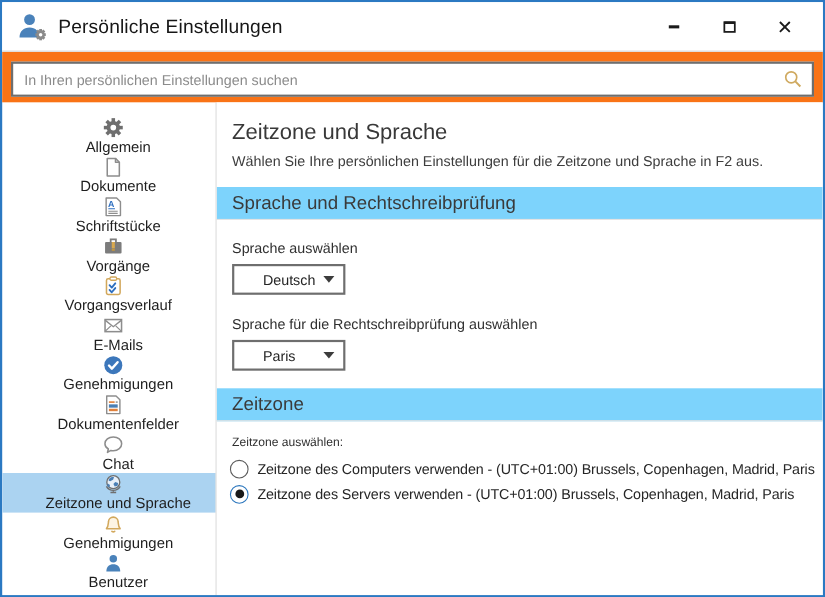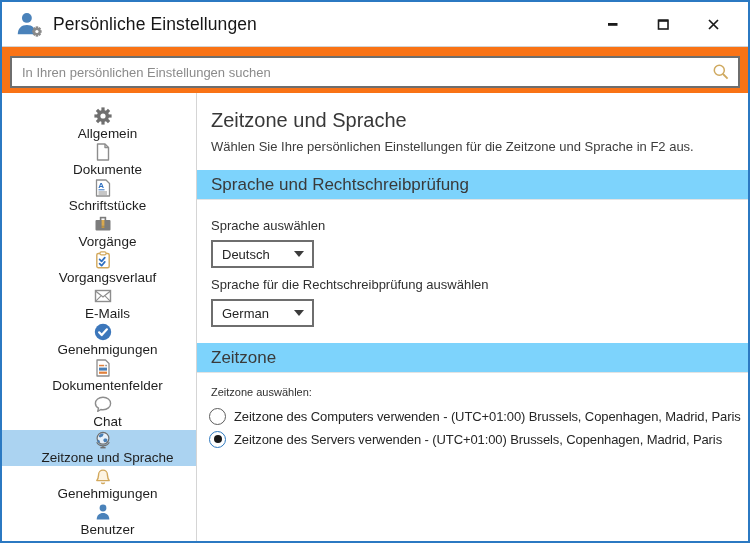--- a/index.html
+++ b/index.html
@@ -78,27 +78,27 @@
     font-size: 13px; color: #3d3d3d; margin: 6px 14px 0 14px; line-height: 16px;
   }
   .band {
     height: 30px; background: #7dd3fc; border-bottom: 1px solid #e3e3e3;
     display: flex; align-items: center; padding-left: 14px;
     font-size: 17px; color: #3a3a3a;
   }
   .band1 { margin-top: 15px; }
   .band2 { margin-top: 16px; }
   .field-label { font-size: 13px; color: #303030; margin: 18px 0 0 14px; }
-  .field-label2 { margin-top: 9px; }
+  .field-label2 { margin-top: 19px; }
   .dropdown {
     margin: 7px 0 0 14px;
     width: 103px; height: 28px;
     border: 2px solid #6e6e6e; background: #fff;
     display: flex; align-items: center;
-    padding: 0 8px 0 9px;
+    padding: 0 8px 0 26px;
     cursor: default;
   }
   .dropdown .dval { font-size: 13px; color: #242424; }
   .dropdown .caret {
     margin-left: auto;
     width: 0; height: 0;
     border-left: 5px solid transparent;
     border-right: 5px solid transparent;
     border-top: 6px solid #3c3c3c;
   }
@@ -308,21 +308,21 @@
       <div class="band band1">Sprache und Rechtschreibprüfung</div>
 
       <div class="field-label">Sprache auswählen</div>
       <div class="dropdown">
         <span class="dval">Deutsch</span>
         <span class="caret"></span>
       </div>
 
       <div class="field-label field-label2">Sprache für die Rechtschreibprüfung auswählen</div>
       <div class="dropdown">
-        <span class="dval">German</span>
+        <span class="dval">Paris</span>
         <span class="caret"></span>
       </div>
 
       <div class="band band2">Zeitzone</div>
 
       <div class="group-label">Zeitzone auswählen:</div>
 
       <div class="radio-row">
         <span class="radio-circle"></span>
         <span class="radio-label">Zeitzone des Computers verwenden - (UTC+01:00) Brussels, Copenhagen, Madrid, Paris</span>

